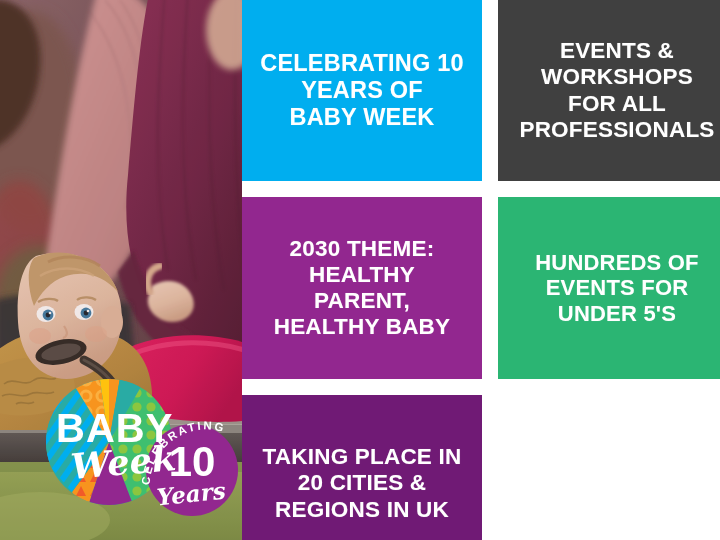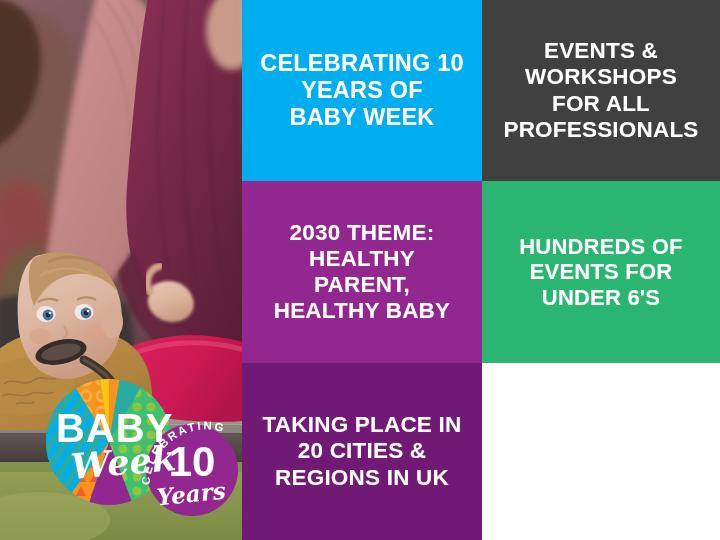--- a/index.html
+++ b/index.html
@@ -30,20 +30,21 @@
 
   
   .grid {
     position: relative;
     width: 478px;
     height: 540px;
     display: grid;
     grid-template-columns: 240px 238px;
     grid-template-rows: 181px 182px 177px;
     flex: 0 0 478px;
+    gap: 16px;
   }
   .cell {
     display: flex;
     align-items: center;
     justify-content: center;
     text-align: center;
     padding: 6px 10px;
     box-sizing: border-box;
   }
   .cell .cell-text {
@@ -299,21 +300,21 @@
     <div class="cell" style="background:#92278F">
       <div class="cell-text t-23">2030 THEME:
 HEALTHY
 PARENT,
 HEALTHY BABY</div>
     </div>
 
     <div class="cell" style="background:#2BB573">
       <div class="cell-text t-22">HUNDREDS OF
 EVENTS FOR
-UNDER 6'S</div>
+UNDER 5'S</div>
     </div>
 
     <div class="cell" style="background:#701a75">
       <div class="cell-text t-23">TAKING PLACE IN
 20 CITIES &amp;
 REGIONS IN UK</div>
     </div>
 
 
   </div>

